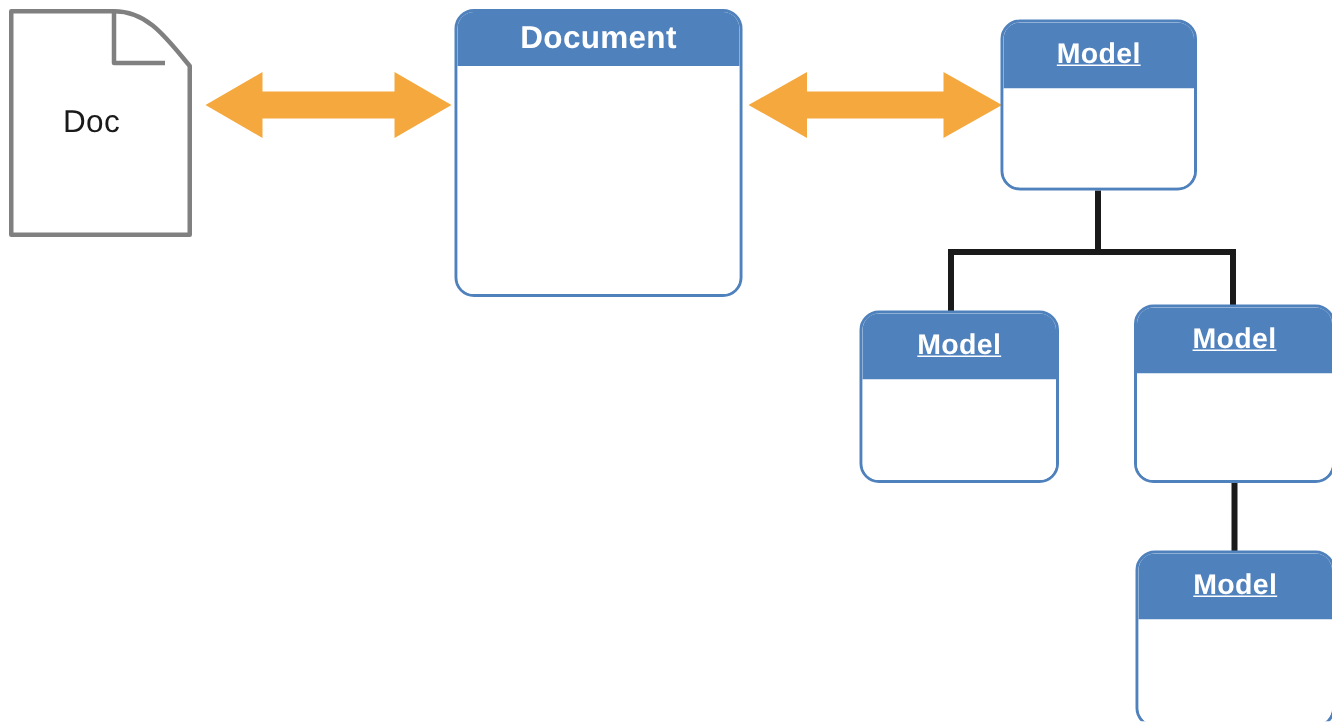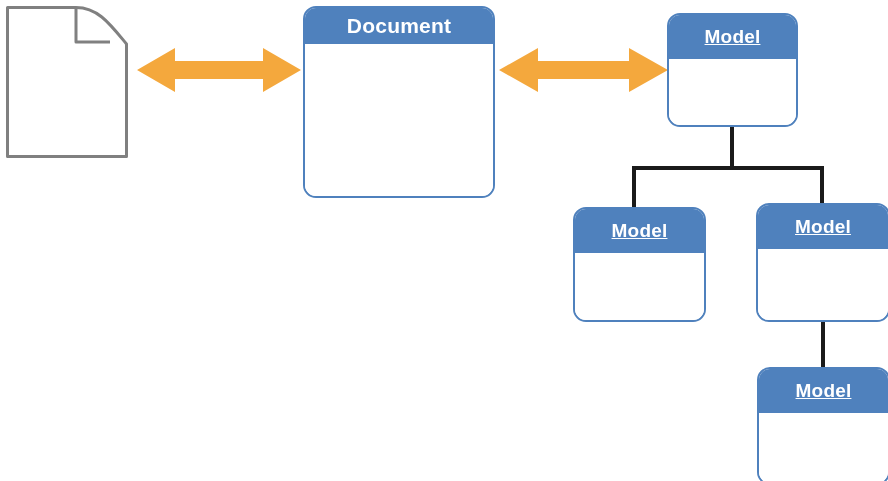--- a/index.html
+++ b/index.html
@@ -148,20 +148,21 @@
 
     <line x1="822" y1="166" x2="822" y2="205" stroke="#1a1a1a" stroke-width="4"></line>
 
     <line x1="823" y1="322" x2="823" y2="369" stroke="#1a1a1a" stroke-width="4"></line>
   </svg>
 
   <svg class="doc-shape" viewBox="0 0 122 152" width="122" height="152" xmlns="http://www.w3.org/2000/svg">
     <path d="M1.5 1.5 H70 C92 1.5 104 18 120.5 38 V150.5 H1.5 Z" fill="#ffffff" stroke="#808080" stroke-width="3" stroke-linejoin="round"></path>
     <path d="M70 1.5 L70 36 L104 36" fill="none" stroke="#808080" stroke-width="3" stroke-linejoin="round"></path>
   </svg>
+  <div class="doc-label">Doc</div>
 
   <svg class="arrow" id="arrow-doc-document" viewBox="0 0 168 52" width="168" height="52" xmlns="http://www.w3.org/2000/svg">
     <polygon points="2,26 40,4 40,17 128,17 128,4 166,26 128,48 128,35 40,35 40,48" fill="#f4a83d"></polygon>
   </svg>
 
   <svg class="arrow" id="arrow-document-model" viewBox="0 0 173 52" width="173" height="52" xmlns="http://www.w3.org/2000/svg">
     <polygon points="2,26 41,4 41,17 132,17 132,4 171,26 132,48 132,35 41,35 41,48" fill="#f4a83d"></polygon>
   </svg>
 
   <div class="node" id="node-document">

